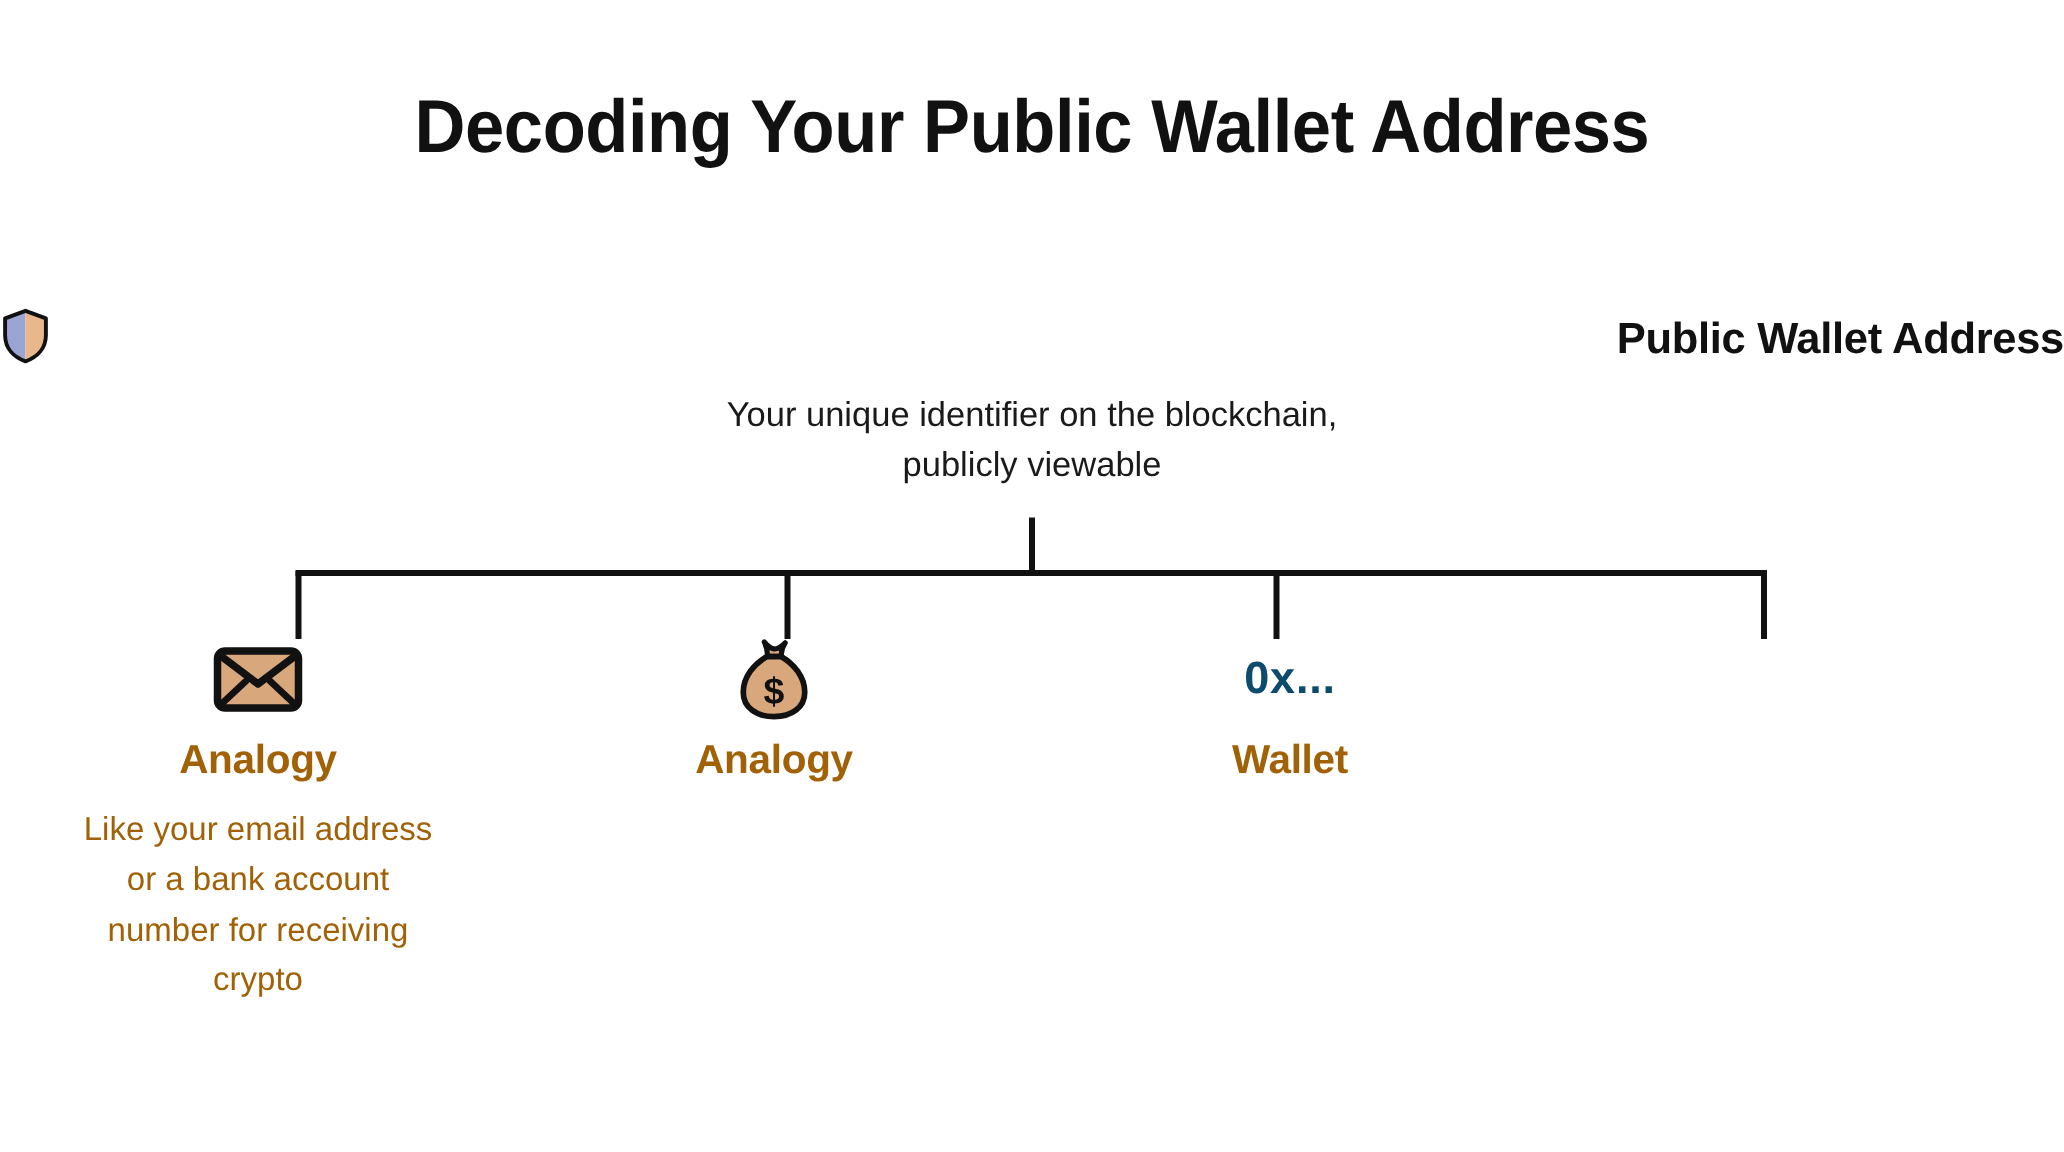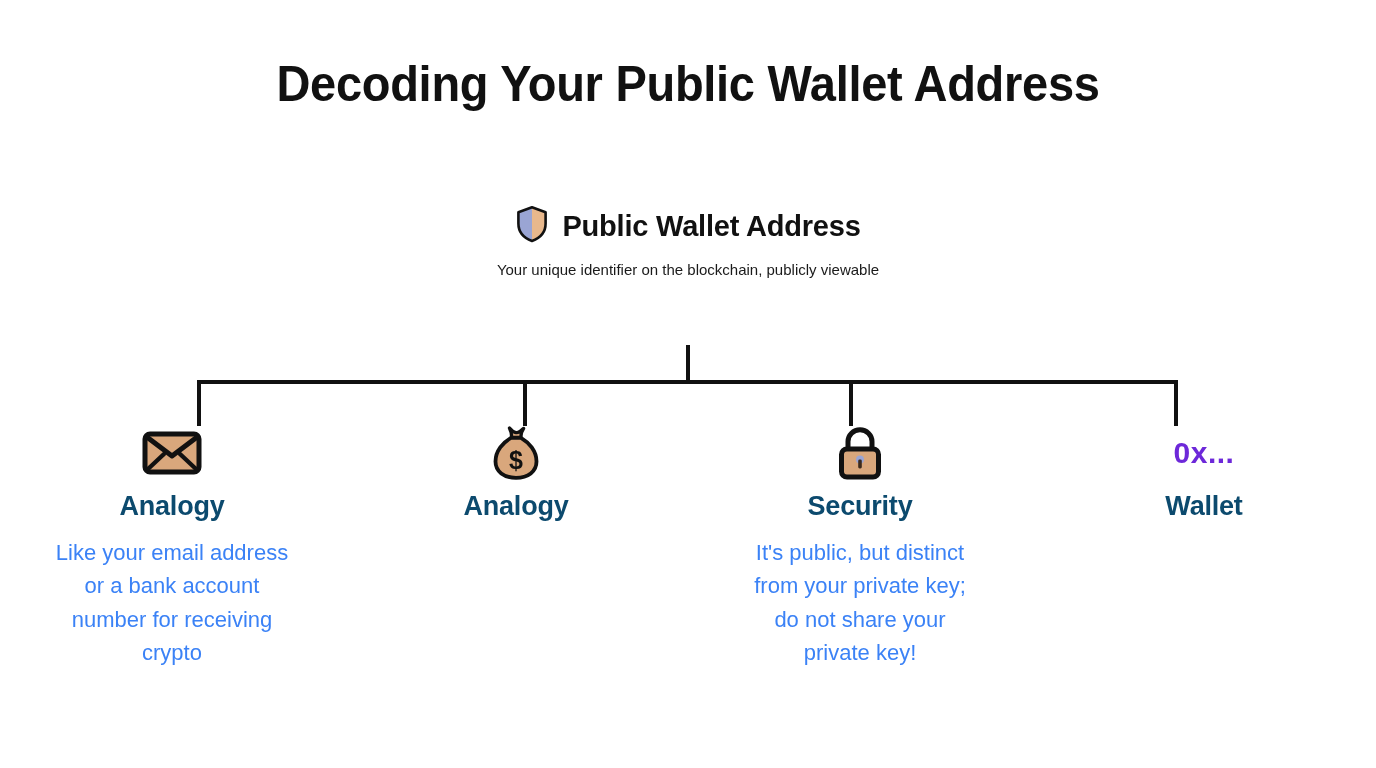--- a/index.html
+++ b/index.html
@@ -36,34 +36,34 @@
   .root-node {
     position: absolute;
     top: 205px;
     left: 0;
     width: 1376px;
     text-align: center;
   }
   .root-heading {
     display: flex;
     align-items: center;
-    justify-content: center;
+    justify-content: space-between;
     gap: 13px;
   }
   .root-label {
     font-size: 29px;
     font-weight: bold;
     color: #111111;
     letter-spacing: -0.2px;
     line-height: 1;
   }
   .root-desc {
     margin: 12px auto 0 auto;
     width: 420px;
-    font-size: 15px;
+    font-size: 23px;
     line-height: 1.45;
     color: #1a1a1a;
   }
 
   
   .connectors {
     position: absolute;
     top: 0;
     left: 0;
     width: 1376px;
@@ -89,37 +89,37 @@
   .branch-icon {
     height: 58px;
     display: flex;
     align-items: center;
     justify-content: center;
   }
   .branch-icon-text {
     font-family: "Liberation Sans Narrow", "Liberation Sans", sans-serif;
     font-size: 30px;
     font-weight: bold;
-    color: #6d28d9;
+    color: #0c4a6e;
     letter-spacing: 0.5px;
   }
   .branch-title {
     margin-top: 10px;
     font-size: 27px;
     font-weight: bold;
-    color: #0c4a6e;
+    color: #a16207;
     letter-spacing: -0.2px;
     line-height: 1.1;
   }
   .branch-desc {
     margin-top: 14px;
     width: 243px;
     font-size: 22px;
     line-height: 1.52;
-    color: #3b82f6;
+    color: #a16207;
   }
   .branch-desc.narrow { width: 234px; }
 </style>
 </head>
 <body>
 
 <div class="page-title">Decoding Your Public Wallet Address</div>
 
 <svg class="connectors" viewBox="0 0 1376 768" width="1376" height="768" aria-hidden="true">
   <g stroke="#111111" stroke-width="4" fill="none" stroke-linecap="butt">
@@ -177,32 +177,20 @@
         <path d="M20.5 4 C20.5 4 23 9.5 22.5 13.5 L32 13.5 C31.5 9 34.5 4.5 34.5 4.5
                  C34.5 4.5 30 9 27 8.6 C24 8.2 20.5 4 20.5 4 Z" fill="#D9A77C" stroke="#111111" stroke-width="3.4" stroke-linejoin="round"></path>
         <path d="M22 13.8 C14 18.5 6.5 27 6.5 37.5 C6.5 47.5 15 53.8 27 53.8
                  C39 53.8 47.5 47.5 47.5 37.5 C47.5 27 40 18.5 32 13.8 Z" fill="#D9A77C" stroke="#111111" stroke-width="3.8" stroke-linejoin="round"></path>
         <text x="27" y="45" text-anchor="middle" font-family="Liberation Sans, sans-serif" font-size="25" font-weight="bold" fill="#111111">$</text>
       </svg>
     </div>
     <div class="branch-title">Analogy</div>
   </div>
 
-  <div class="branch">
-    <div class="branch-icon">
-      <svg width="52" height="58" viewBox="0 0 52 58" aria-hidden="true">
-        <path d="M14 26 L14 17.5 C14 11 19.4 5.8 26 5.8 C32.6 5.8 38 11 38 17.5 L38 26" fill="none" stroke="#111111" stroke-width="5" stroke-linecap="round"></path>
-        <rect x="7.5" y="25" width="37" height="28" rx="5.5" ry="5.5" fill="#D9A77C" stroke="#111111" stroke-width="5"></rect>
-        <circle cx="26" cy="35.5" r="4" fill="#9AA5D4"></circle>
-        <rect x="24.2" y="35.5" width="3.6" height="9" rx="1.4" fill="#3b2a1d"></rect>
-      </svg>
-    </div>
-    <div class="branch-title">Security</div>
-    <div class="branch-desc narrow">It's public, but distinct from your private key; do not share your private key!</div>
-  </div>
 
   <div class="branch">
     <div class="branch-icon">
       <span class="branch-icon-text">0x...</span>
     </div>
     <div class="branch-title">Wallet</div>
   </div>
 
 </div>
 

